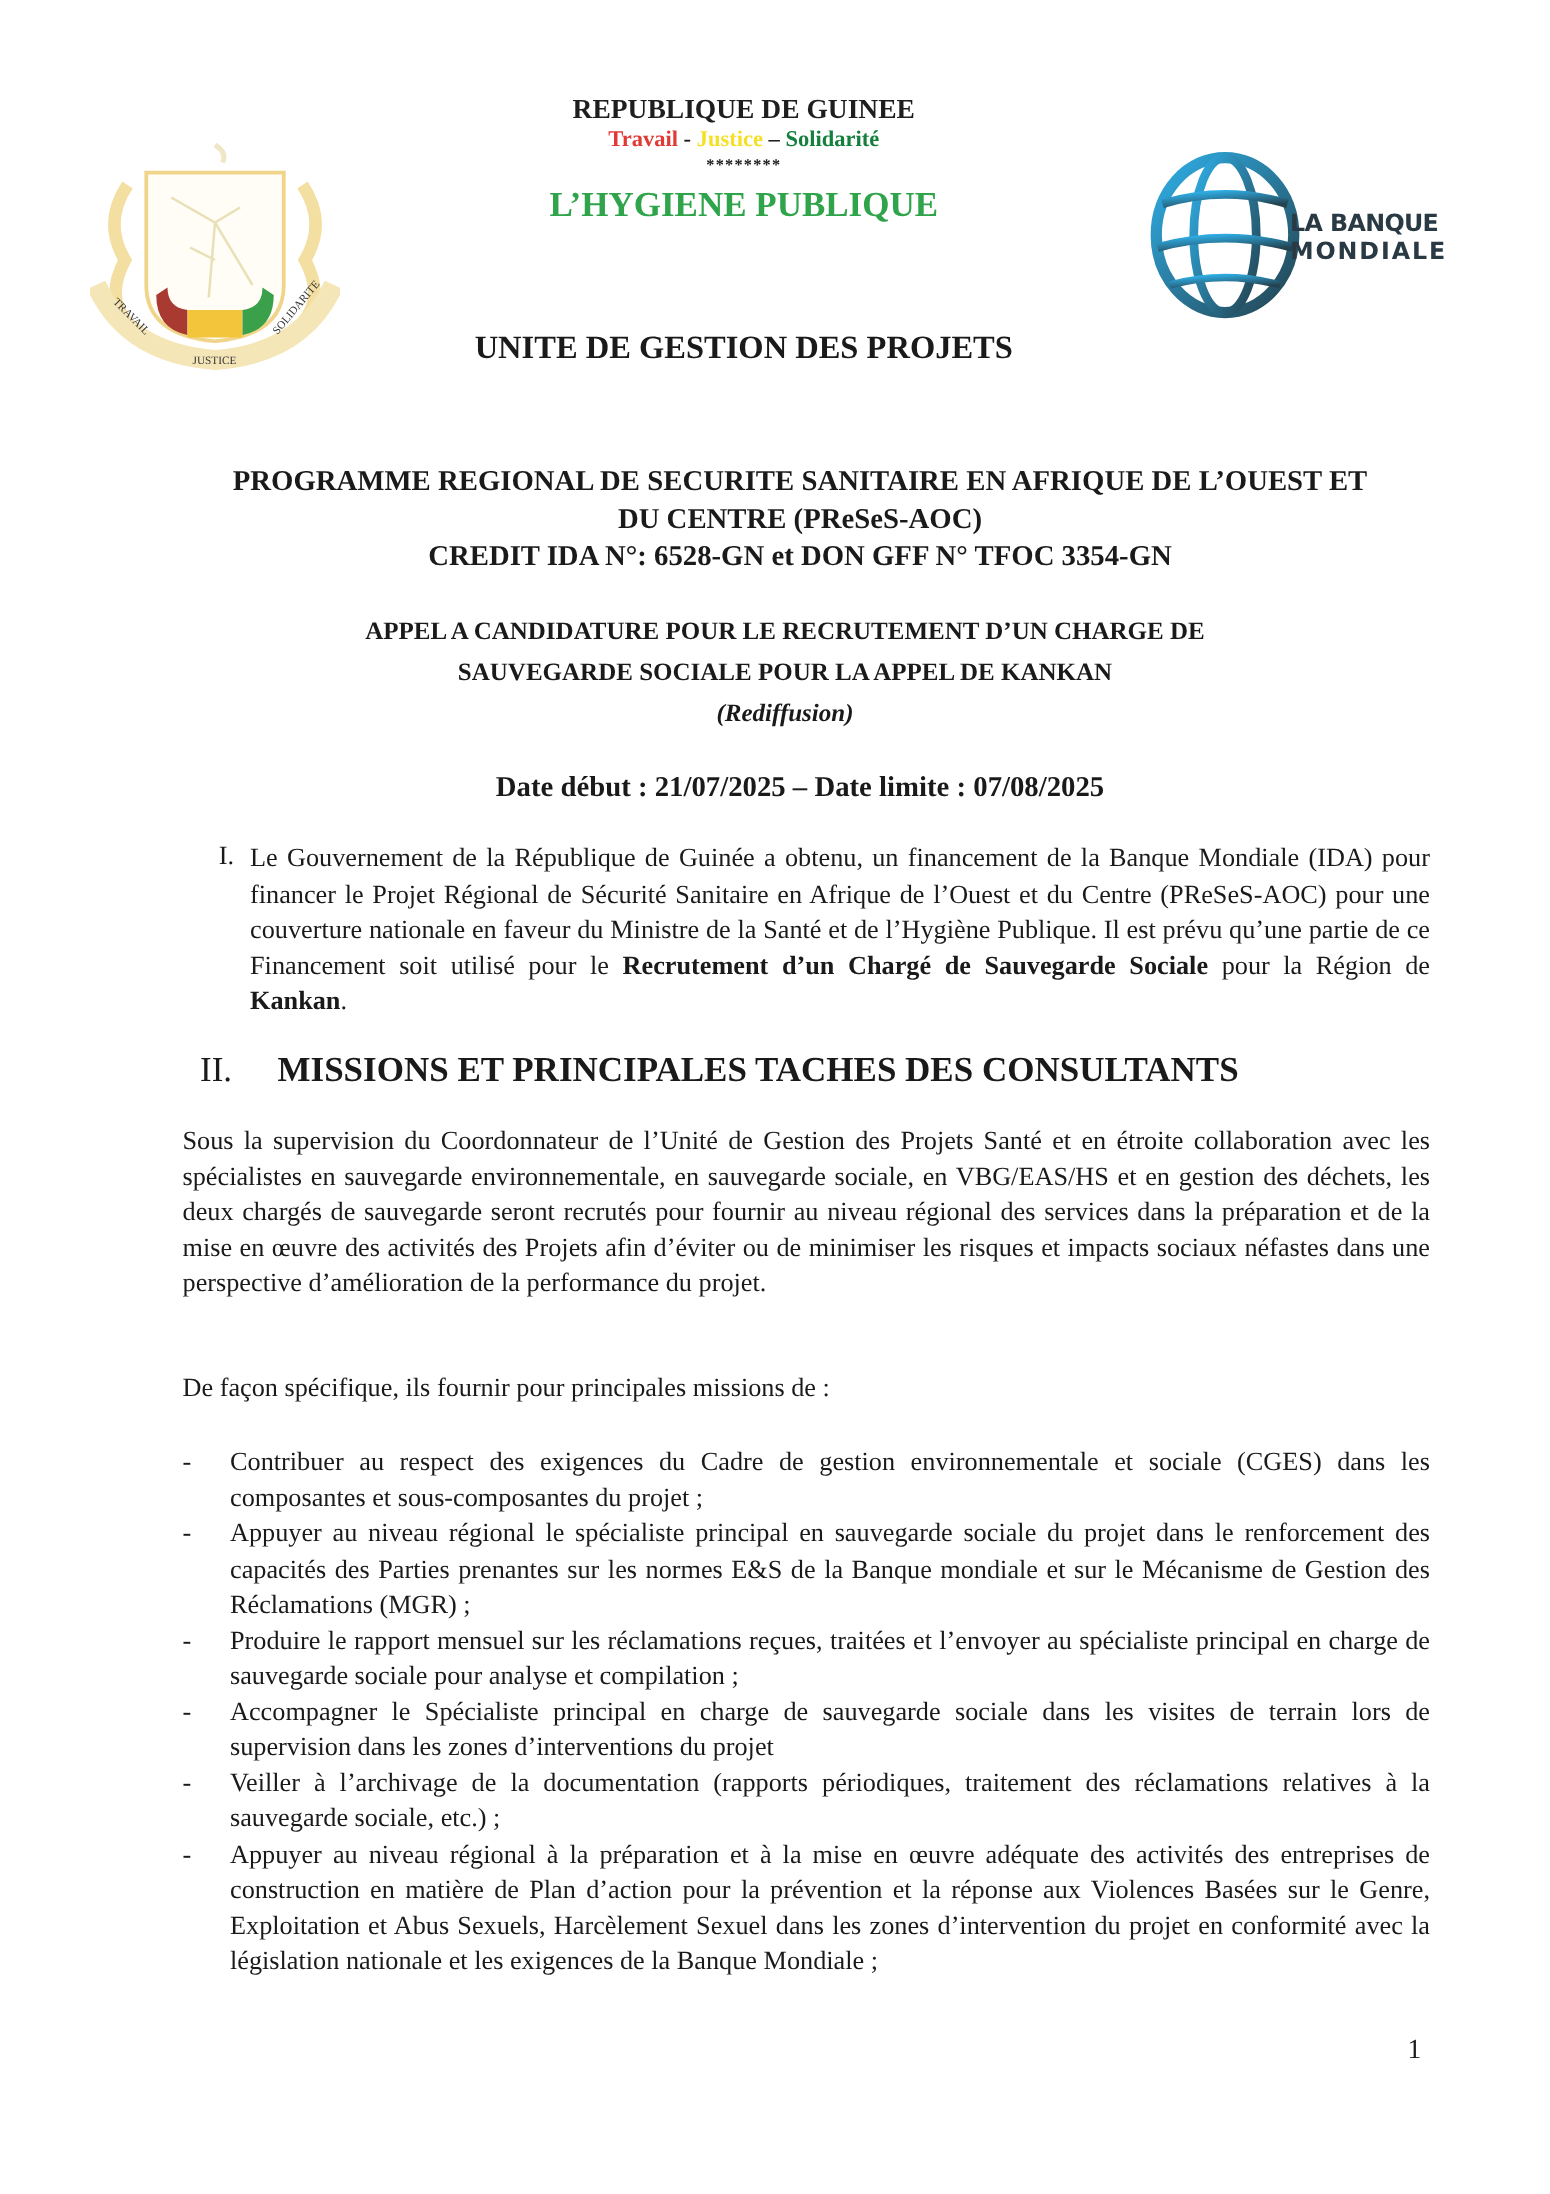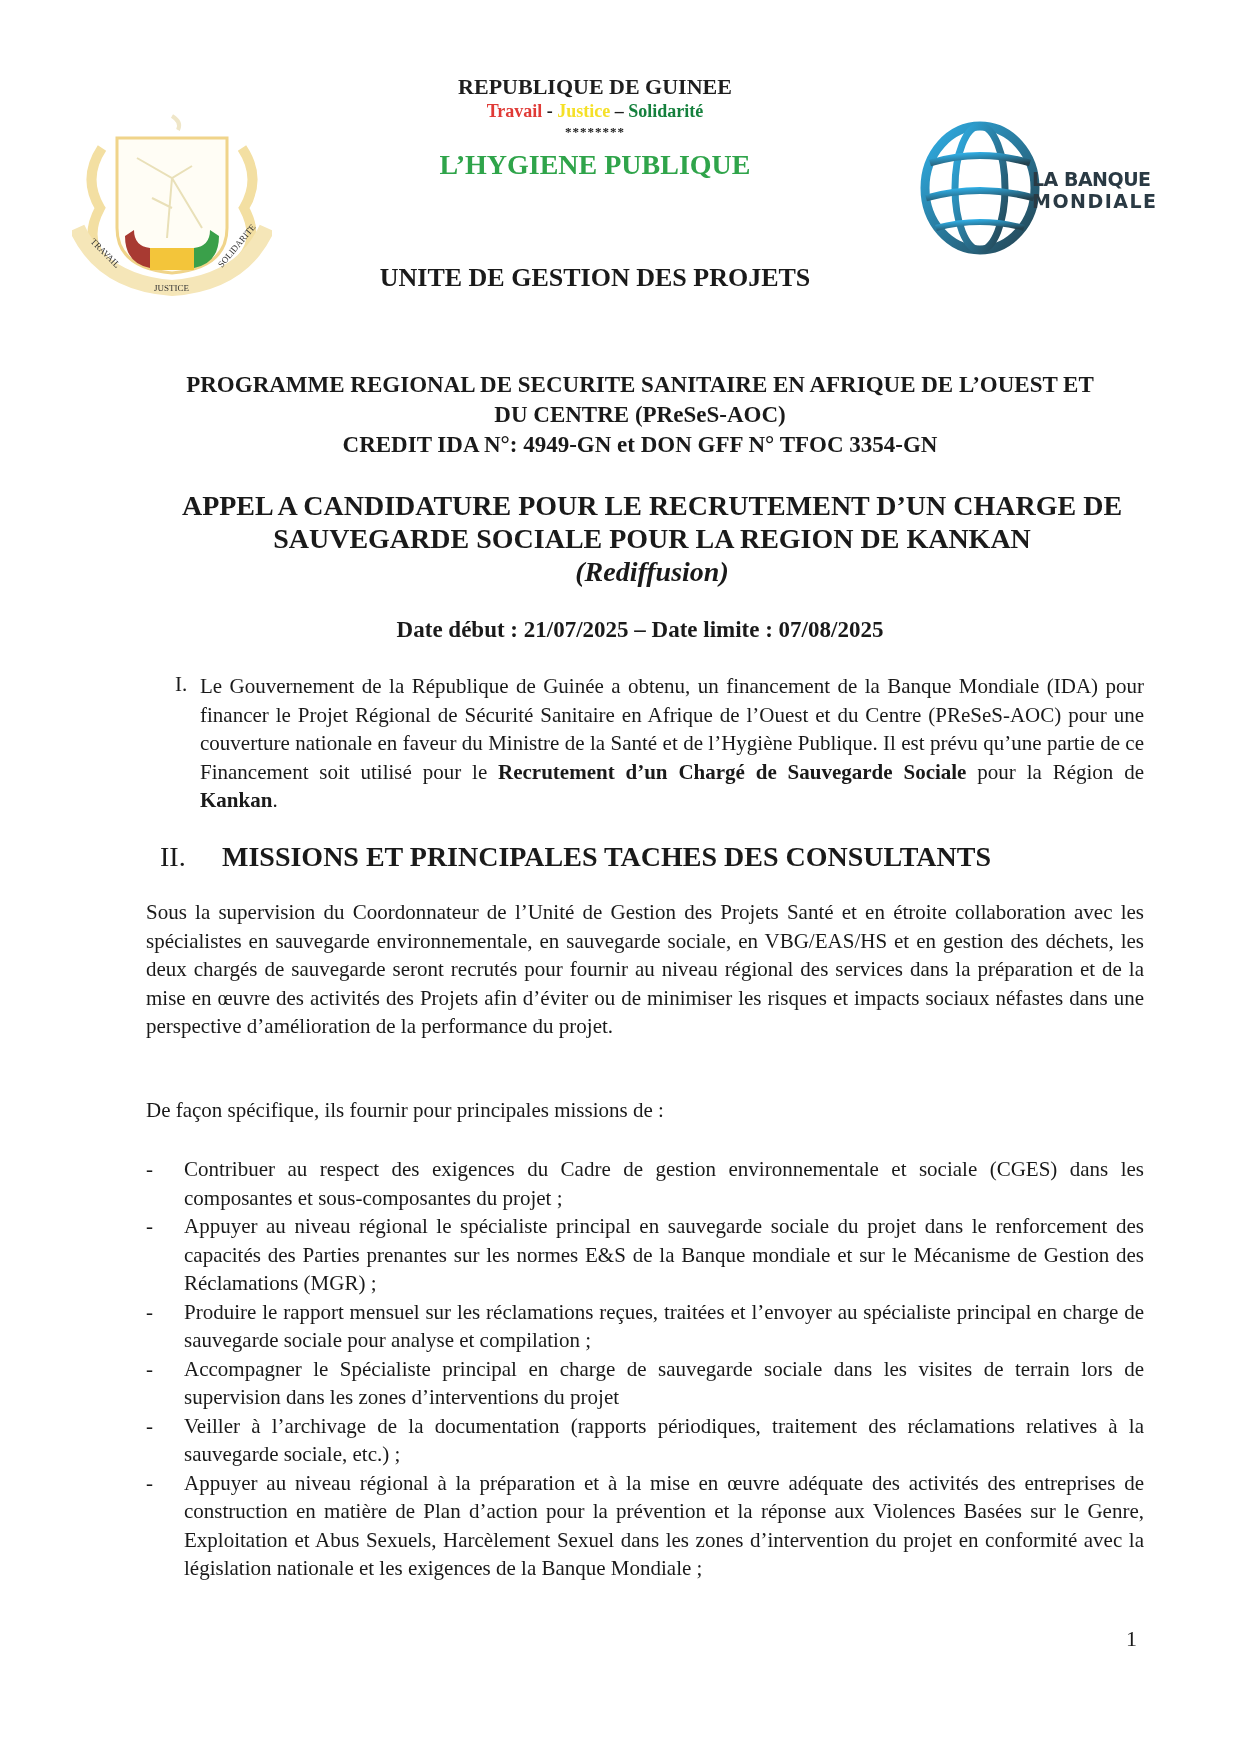--- a/index.html
+++ b/index.html
@@ -22,21 +22,21 @@
     #motto .m-red { color: #e03a36; }
     #motto .m-yel { color: #f5e027; }
     #motto .m-grn { color: #15803d; }
     #motto .m-sep { color: #1e1e1e; }
     #stars { left: 350px; top: 124px; width: 490px; font-size: 13px; letter-spacing: 1px; font-weight: bold; }
     #ministry { left: 300px; top: 148px; width: 590px; font-size: 28px; font-weight: bold; color: #2fa44a; line-height: 33px; }
     #ugp { left: 300px; top: 263px; width: 590px; font-size: 26px; font-weight: bold; }
 
     #prog { left: 140px; top: 346px; width: 1000px; font-size: 23px; font-weight: bold; line-height: 30px; margin-top: 24px; }
     #credit { left: 140px; top: 432px; width: 1000px; font-size: 23px; font-weight: bold; }
-    #appel { left: 152px; top: 489px; width: 1000px; font-size: 28px; font-weight: bold; line-height: 33px; }
+    #appel { left: 128px; top: 489px; width: 1000px; font-size: 20px; font-weight: bold; line-height: 33px; }
     #appel .sub { font-style: italic; }
     #dates { left: 140px; top: 617px; width: 1000px; font-size: 23px; font-weight: bold; }
 
     
     .para { font-size: 21px; line-height: 28.5px; text-align: justify; }
     #sec1 { left: 178px; top: 672px; width: 966px; }
     #sec1-num { left: 175px; top: 672px; font-size: 21px; }
     #sec1 .txt { display: block; padding-left: 22px; text-indent: 0; }
     #sec2-head { left: 160px; top: 841px; font-size: 28px; font-weight: bold; }
     #sec2-head .num { font-weight: normal; display: inline-block; width: 62px; }
@@ -102,25 +102,25 @@
 <div id="stars" class="abs center">********</div>
 <div id="ministry" class="abs center">
   <div>L’HYGIENE PUBLIQUE</div>
 </div>
 <div id="ugp" class="abs center">UNITE DE GESTION DES PROJETS</div>
 
 <div id="prog" class="abs center">
   <div>PROGRAMME REGIONAL DE SECURITE SANITAIRE EN AFRIQUE DE L’OUEST ET</div>
   <div>DU CENTRE (PReSeS-AOC)</div>
 </div>
-<div id="credit" class="abs center">CREDIT IDA N°: 4949-GN et DON GFF N° TFOC 3354-GN</div>
+<div id="credit" class="abs center">CREDIT IDA N°: 6528-GN et DON GFF N° TFOC 3354-GN</div>
 
 <div id="appel" class="abs center">
   <div>APPEL A CANDIDATURE POUR LE RECRUTEMENT D’UN CHARGE DE</div>
-  <div>SAUVEGARDE SOCIALE POUR LA REGION DE KANKAN</div>
+  <div>SAUVEGARDE SOCIALE POUR LA APPEL DE KANKAN</div>
   <div class="sub">(Rediffusion)</div>
 </div>
 <div id="dates" class="abs center">Date début : 21/07/2025 – Date limite : 07/08/2025</div>
 
 <div id="sec1-num" class="abs">I.</div>
 <div id="sec1" class="abs para">
   <span class="txt"><span>Le Gouvernement de la République de Guinée a obtenu, un financement de la Banque Mondiale (IDA) pour financer le Projet Régional de Sécurité Sanitaire en Afrique de l’Ouest et du Centre (PReSeS-AOC) pour une couverture nationale en faveur du Ministre de la Santé et de l’Hygiène Publique.  Il est prévu qu’une partie de ce Financement soit utilisé pour le </span><b>Recrutement d’un Chargé de Sauvegarde Sociale</b><span> pour la Région de </span><b>Kankan</b><span>.</span></span>
 </div>
 
 <div id="sec2-head" class="abs">

